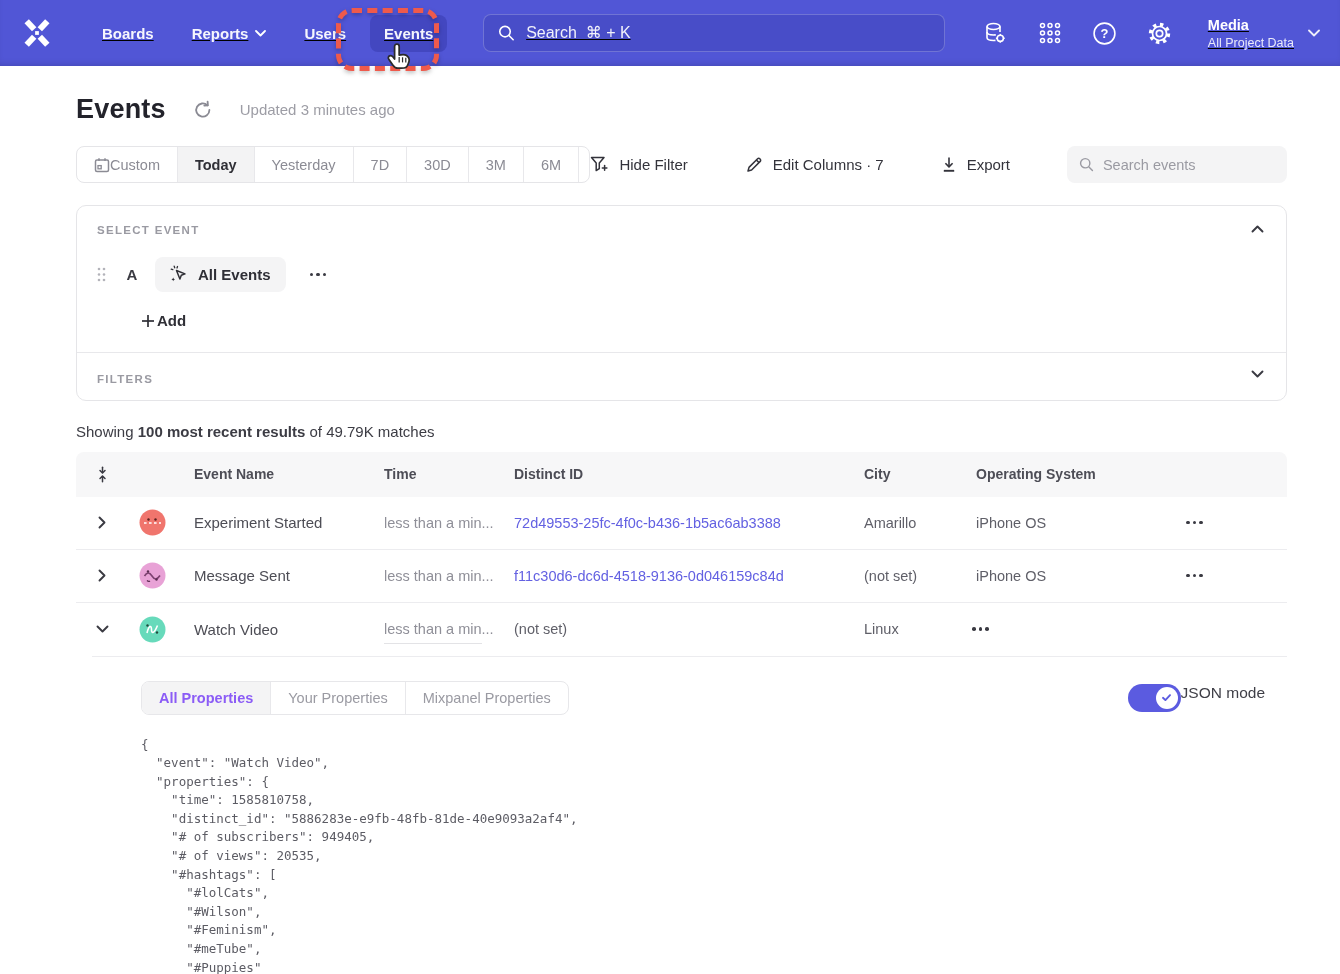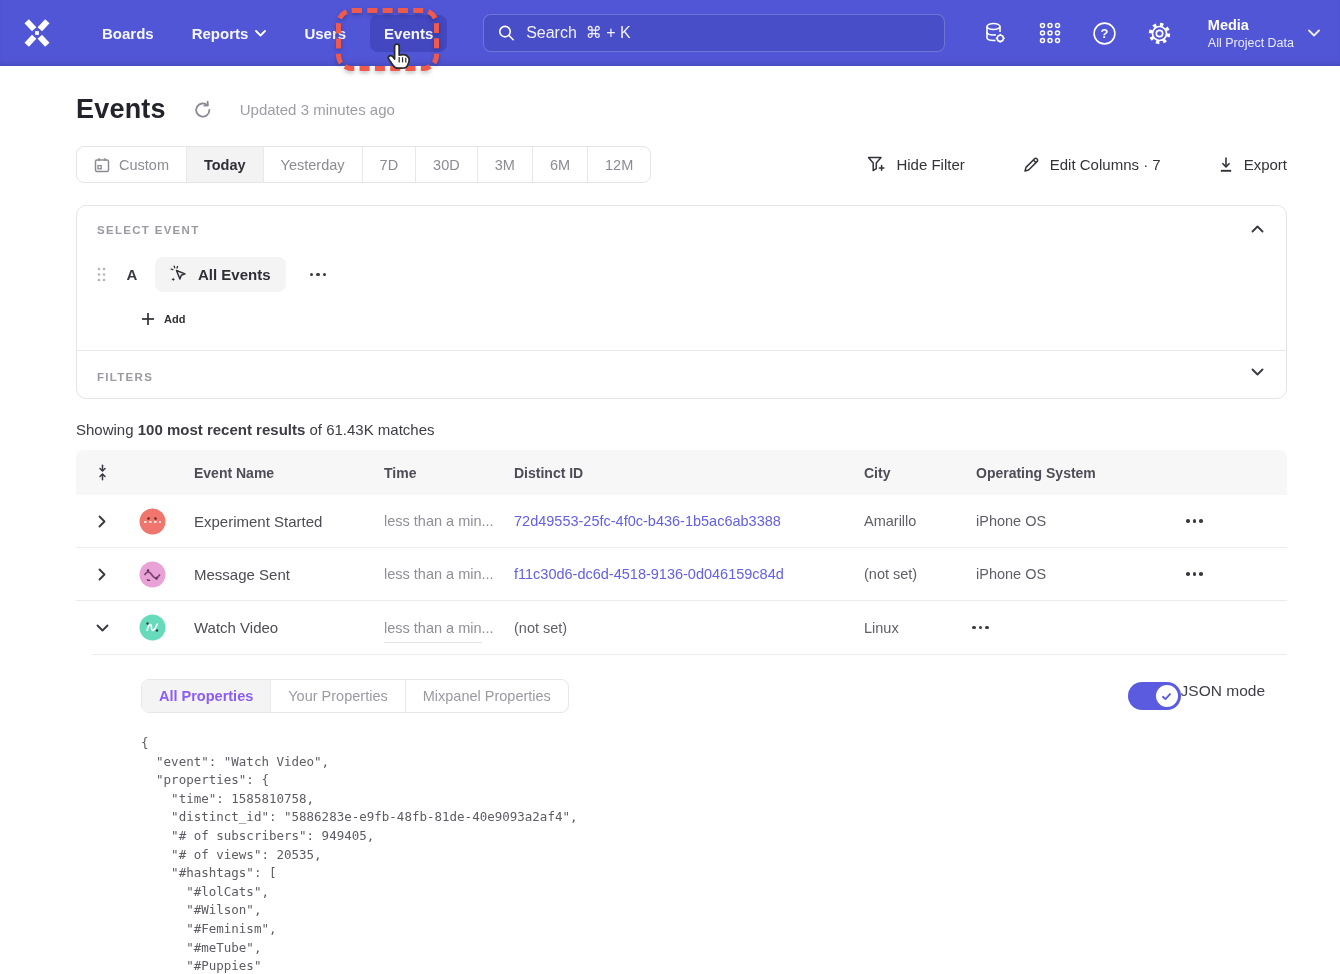--- a/index.html
+++ b/index.html
@@ -1,21 +1,21 @@
 <!DOCTYPE html>
 <html><head>
 <meta charset="utf-8">
 <style>
   * { margin:0; padding:0; box-sizing:border-box; }
   html,body { width:1340px; height:974px; overflow:hidden; background:#fff;
               font-family:"Liberation Sans", sans-serif; }
 
   
   .topnav { position:relative; height:66px; background:#5156d6; display:flex; align-items:center;
-            padding:0 20px; box-shadow: inset 0 -5px 8px -6px rgba(0,0,0,.25); }
+            padding:0 20px; box-shadow: inset 0 -5px 8px -6px rgba(0,0,0,.25); text-decoration: underline; }
   .logo { width:34px; height:34px; display:flex; align-items:center; justify-content:center; cursor:pointer; }
   .nav-items { display:flex; align-items:center; margin-left:34px; gap:10px; }
   .nav-item { color:rgba(255,255,255,.95); font-size:15px; font-weight:600; padding:10px 14px;
               border-radius:8px; display:flex; align-items:center; gap:7px; cursor:pointer; }
   .nav-item.active { background:#4347c0; }
   .nav-search { margin-left:36px; width:462px; height:38px; background:#484dc8;
                 border:1px solid rgba(255,255,255,.22); border-radius:8px;
                 display:flex; align-items:center; padding:0 14px; gap:11px; }
   .nav-search input { background:transparent; border:none; outline:none; color:#fff;
                       font-size:16px; font-family:"Liberation Sans",sans-serif; width:100%; }
@@ -36,21 +36,21 @@
   .content { padding:0 53px 0 76px; }
 
   .title-row { margin-top:28px; display:flex; align-items:center; gap:26px; }
   .page-title { font-size:27px; font-weight:700; color:#23232b; letter-spacing:.2px; }
   .refresh-btn { width:22px; height:22px; display:flex; align-items:center; justify-content:center; cursor:pointer; }
   .updated-text { color:#9d9da5; font-size:15px; }
 
   .controls-row { margin-top:21px; display:flex; align-items:center; }
   .date-seg { display:flex; align-items:stretch; border:1px solid #e5e5e8; border-radius:8px;
               overflow:hidden; height:37px; background:#fff; }
-  .seg-item { display:flex; align-items:center; gap:9px; padding:0 17px; font-size:14.5px;
+  .seg-item { display:flex; align-items:center; padding:0 17px; font-size:14.5px;
               color:#8b8b94; border-right:1px solid #e8e8eb; cursor:pointer; white-space:nowrap; }
   .seg-item:last-child { border-right:none; }
   .seg-item.selected { background:#f3f3f4; color:#2f2f36; font-weight:700; }
 
   .toolbar { margin-left:auto; display:flex; align-items:center; gap:57px; }
   .tool-btn { display:flex; align-items:center; gap:10px; font-size:15px; color:#33333b;
               font-weight:400; cursor:pointer; white-space:nowrap; }
   .search-events { width:220px; height:37px; background:#f4f4f5; border-radius:8px;
                    display:flex; align-items:center; gap:9px; padding:0 12px; }
   .search-events input { border:none; outline:none; background:transparent; width:100%;
@@ -63,22 +63,22 @@
   .qb-label { font-size:11.5px; font-weight:700; letter-spacing:1.3px; color:#9a9aa2; }
   .qb-chevron { position:absolute; right:20px; top:14px; width:18px; height:18px; cursor:pointer;
                 display:flex; align-items:center; justify-content:center; }
   .qb-event-row { margin-top:21px; display:flex; align-items:center; gap:16px; }
   .drag-handle { width:12px; height:18px; display:flex; align-items:center; cursor:grab; }
   .clause-letter { font-size:15px; font-weight:600; color:#3a3a42; width:14px; text-align:center; }
   .event-pill { display:flex; align-items:center; gap:9px; background:#f4f4f5; border-radius:8px;
                 padding:8px 15px; font-size:15px; font-weight:700; color:#2f2f36; cursor:pointer; }
   .more-dots { display:flex; gap:3px; margin-left:4px; cursor:pointer; padding:6px 4px; }
   .more-dots i { width:3.5px; height:3.5px; border-radius:50%; background:#3a3a42; display:block; }
-  .add-btn { margin-top:20px; margin-left:44px; display:inline-flex; align-items:center; gap:9px;
-             font-size:11px; font-weight:600; color:#2f2f36; cursor:pointer; }
+  .add-btn { margin-top:20px; margin-left:44px; display:inline-flex; align-items:center; gap:2px;
+             font-size:15px; font-weight:600; color:#2f2f36; cursor:pointer; }
   .qb-divider { border-top:1px solid #e8e8eb; }
   .filters-row { padding:20px 20px 15px 20px; position:relative; cursor:pointer; }
 
   
   .summary { margin-top:22px; font-size:15px; color:#3c3c44; }
   .summary b { font-weight:700; }
 
   .evt-table { margin-top:12px; }
   .tgrid { display:grid; grid-template-columns:52px 48px 190px 130px 350px 112px 214px 1fr;
            align-items:center; }
@@ -289,20 +289,27 @@
         <span>Edit Columns · 7</span>
       </div>
       <div class="tool-btn">
         <svg width="16" height="17" viewBox="0 0 16 17">
           <line x1="8" y1="1.5" x2="8" y2="10.5" stroke="#33333b" stroke-width="1.6"></line>
           <polyline points="4.4,7.3 8,10.9 11.6,7.3" fill="none" stroke="#33333b" stroke-width="1.6" stroke-linejoin="round"></polyline>
           <line x1="2.8" y1="14.8" x2="13.2" y2="14.8" stroke="#33333b" stroke-width="1.9"></line>
         </svg>
         <span>Export</span>
       </div>
+      <div class="search-events">
+        <svg width="17" height="17" viewBox="0 0 18 18">
+          <circle cx="7.5" cy="7.5" r="5.6" fill="none" stroke="#9a9aa2" stroke-width="1.7"></circle>
+          <line x1="12" y1="12" x2="16.2" y2="16.2" stroke="#9a9aa2" stroke-width="1.7" stroke-linecap="round"></line>
+        </svg>
+        <input type="text" placeholder="Search events" style="">
+      </div>
     </div>
   </div>
 
   <section class="qb-panel">
     <div class="qb-section">
       <div class="qb-label">SELECT EVENT</div>
       <div class="qb-chevron">
         <svg width="13" height="8" viewBox="0 0 13 8">
             <polyline points="1.5,6.5 6.5,1.5 11.5,6.5" fill="none" stroke="#3a3a42" stroke-width="1.9" stroke-linecap="round" stroke-linejoin="round"></polyline>
           </svg>
@@ -351,21 +358,21 @@
     <div class="filters-row">
       <div class="qb-label">FILTERS</div>
       <div class="qb-chevron" style="top:12px;">
         <svg width="13" height="8" viewBox="0 0 13 8">
             <polyline points="1.5,1.5 6.5,6.5 11.5,1.5" fill="none" stroke="#3a3a42" stroke-width="1.9" stroke-linecap="round" stroke-linejoin="round"></polyline>
           </svg>
       </div>
     </div>
   </section>
 
-  <p class="summary"><span>Showing </span><b>100 most recent results</b><span> of 61.43K matches</span></p>
+  <p class="summary"><span>Showing </span><b>100 most recent results</b><span> of 49.79K matches</span></p>
 
   <section class="evt-table">
     <div class="tgrid thead">
       <div class="sort-col">
         <svg width="15" height="17" viewBox="0 0 15 17">
           <g stroke="#3a3a42" stroke-width="1.5" fill="none" stroke-linecap="round" stroke-linejoin="round">
             <line x1="7.5" y1="1.2" x2="7.5" y2="6.6"></line>
               <polyline points="5,4.5 7.5,7 10,4.5"></polyline>
             <line x1="7.5" y1="15.8" x2="7.5" y2="10.4"></line>
               <polyline points="5,12.5 7.5,10 10,12.5"></polyline>

